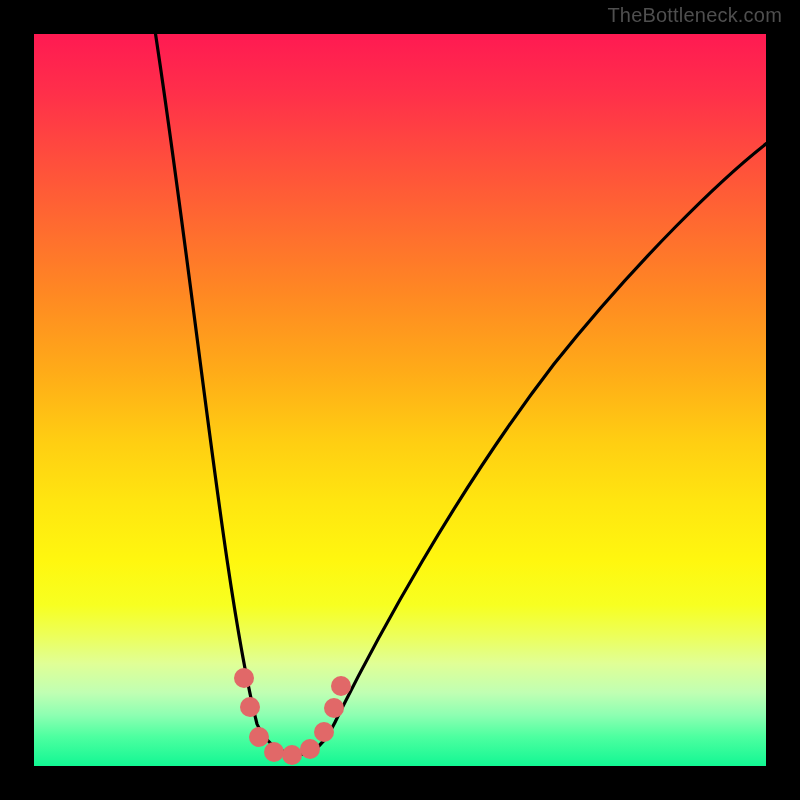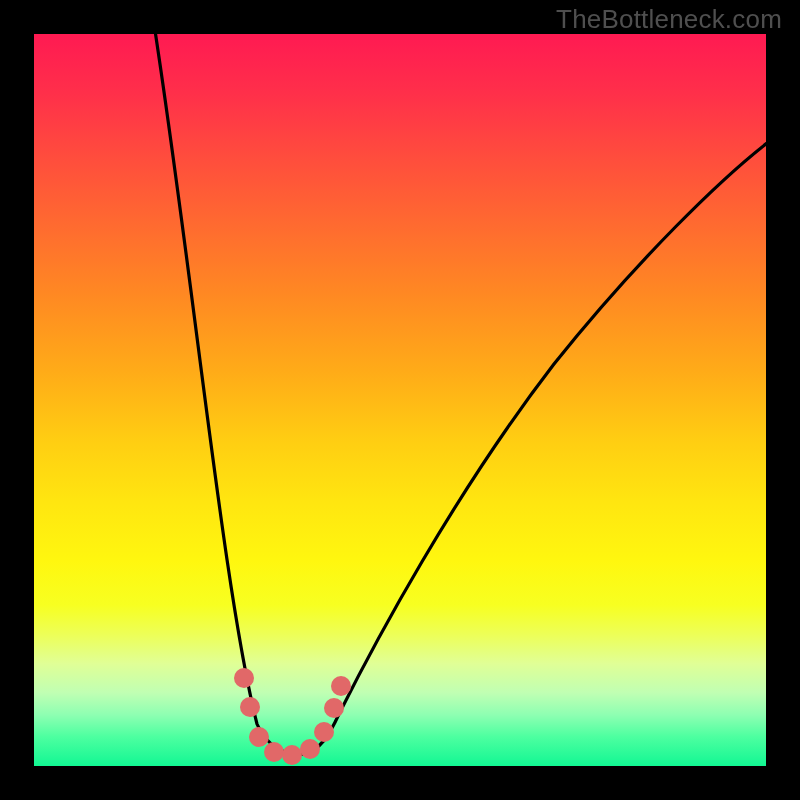--- a/index.html
+++ b/index.html
@@ -15,21 +15,21 @@
     position: relative;
     width: 800px;
     height: 800px;
     background: #000;
   }
   .watermark {
     position: absolute;
     top: 4px;
     right: 18px;
     color: #4f4f4f;
-    font-size: 26px;
+    font-size: 20px;
     font-weight: 500;
     letter-spacing: 0.2px;
     z-index: 20;
   }
   .plot-area {
     position: absolute;
     left: 34px;
     top: 34px;
     width: 732px;
     height: 732px;

